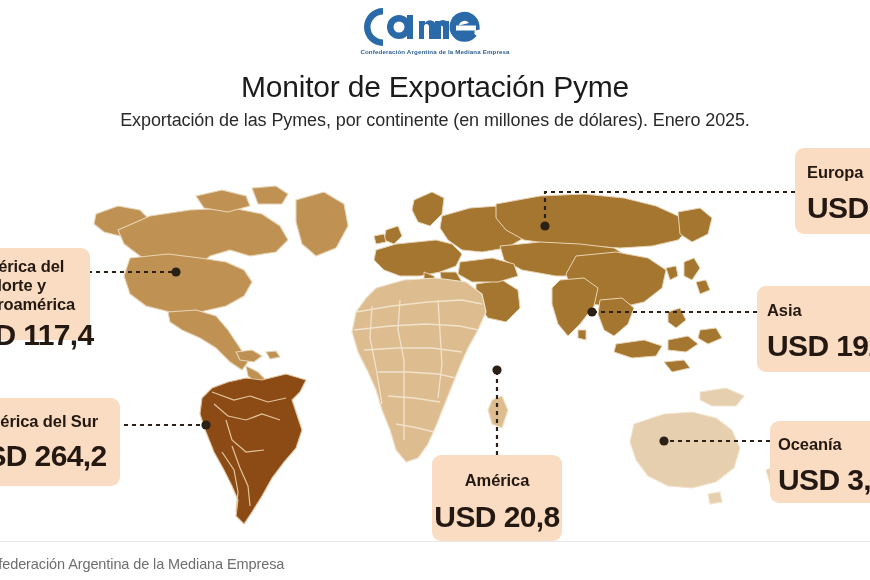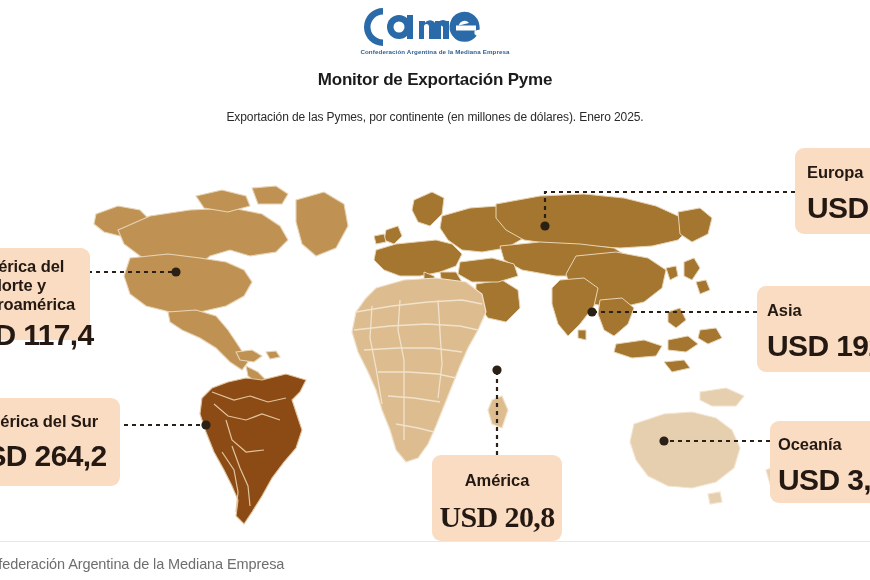--- a/index.html
+++ b/index.html
@@ -36,29 +36,29 @@
     top: 44px; left: 0; right: 0;
     font-size: 6.2px;
     font-weight: bold;
     letter-spacing: 0.12px;
     color: #2b5f94;
     white-space: nowrap;
   }
   .title {
     position: absolute;
     top: 70px; left: 0; right: 0;
-    font-size: 17px;
-    font-weight: bold;
+    font-size: 30px;
+    font-weight: normal;
     color: #1b1b1b;
     letter-spacing: -0.2px;
   }
   .subtitle {
     position: absolute;
     top: 110px; left: 0; right: 0;
-    font-size: 12px;
+    font-size: 18px;
     font-weight: normal;
     color: #2a2a2a;
     letter-spacing: -0.1px;
   }
 
   
   .map-layer {
     position: absolute;
     top: 0; left: 0;
     width: 870px;
@@ -101,21 +101,21 @@
   #callout-north   { left: -46px;  top: 248px; width: 136px; height: 92px;
                      padding: 9px 8px 0 0; }
   #callout-north .c-value   { margin-top: 7px; }
 
   #callout-south   { left: -40px;  top: 398px; width: 160px; height: 88px;
                      padding: 14px 8px 0 0; }
   #callout-south .c-value   { margin-top: 10px; }
 
   #callout-africa  { left: 432px;  top: 455px; width: 130px; height: 86px;
                      padding: 16px 0 0 0; }
-  #callout-africa .c-value  { margin-top: 12px; font-family: Liberation Serif, serif; }
+  #callout-africa .c-value  { margin-top: 12px; }
 
   #callout-europe  { left: 795px;  top: 148px; width: 124px; height: 86px;
                      padding: 15px 0 0 12px; text-align: left; }
   #callout-europe .c-value  { margin-top: 11px; }
 
   #callout-asia    { left: 757px;  top: 286px; width: 124px; height: 86px;
                      padding: 15px 0 0 10px; text-align: left; }
   #callout-asia .c-value    { margin-top: 11px; }
 
   #callout-oceania { left: 770px;  top: 421px; width: 112px; height: 82px;

